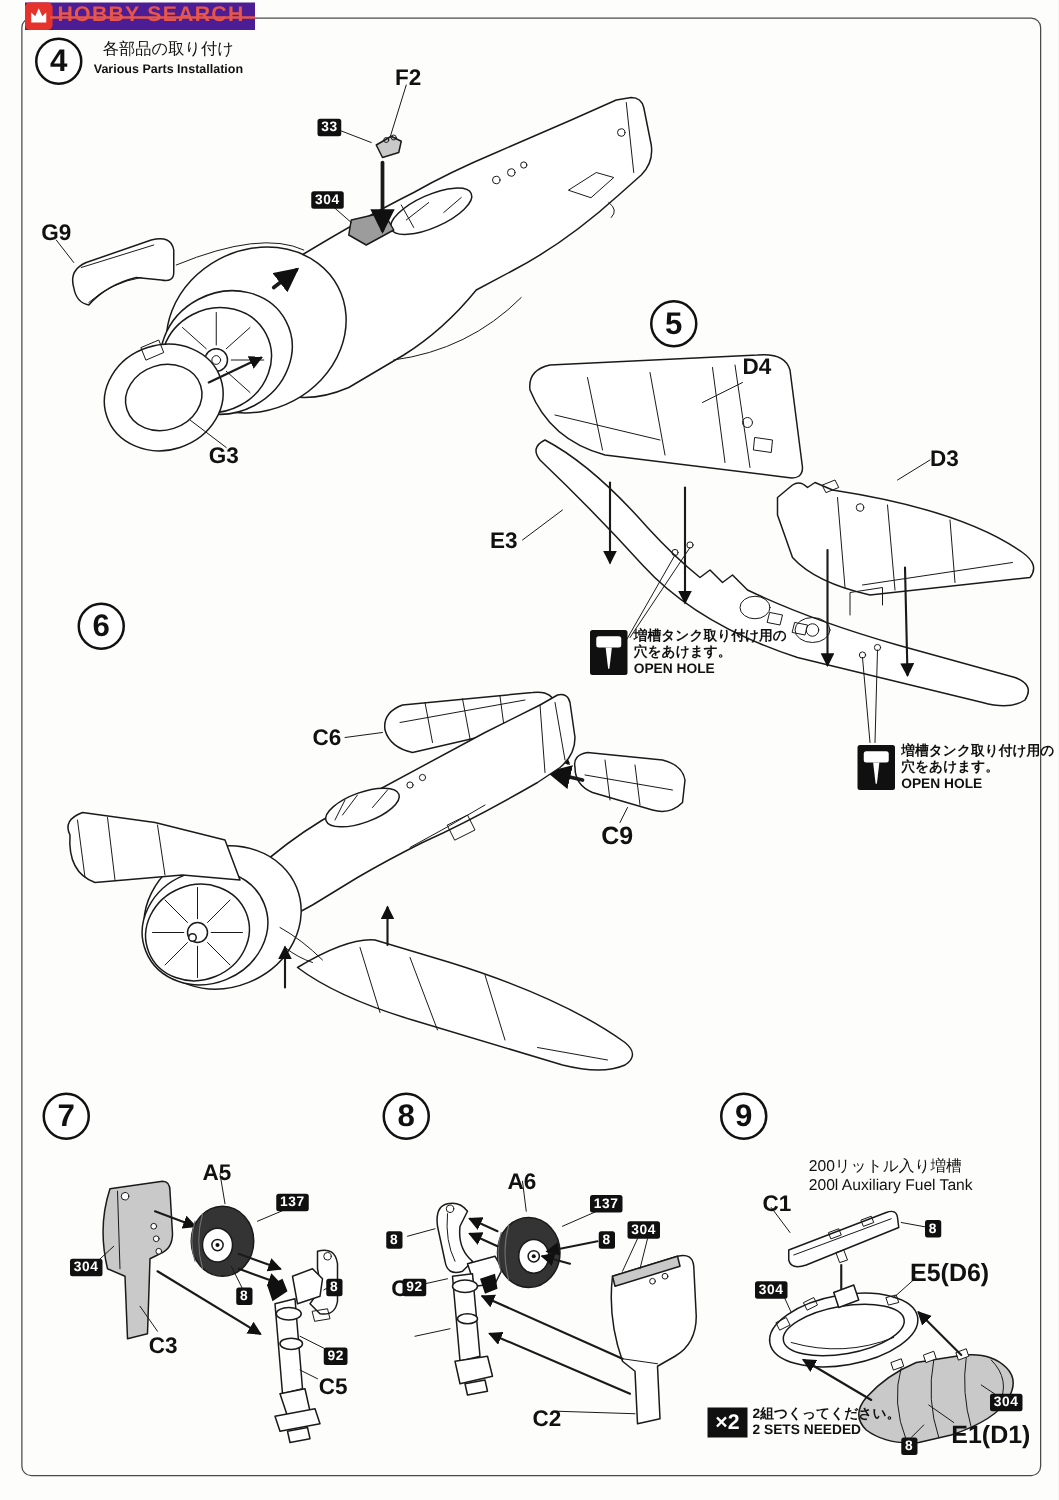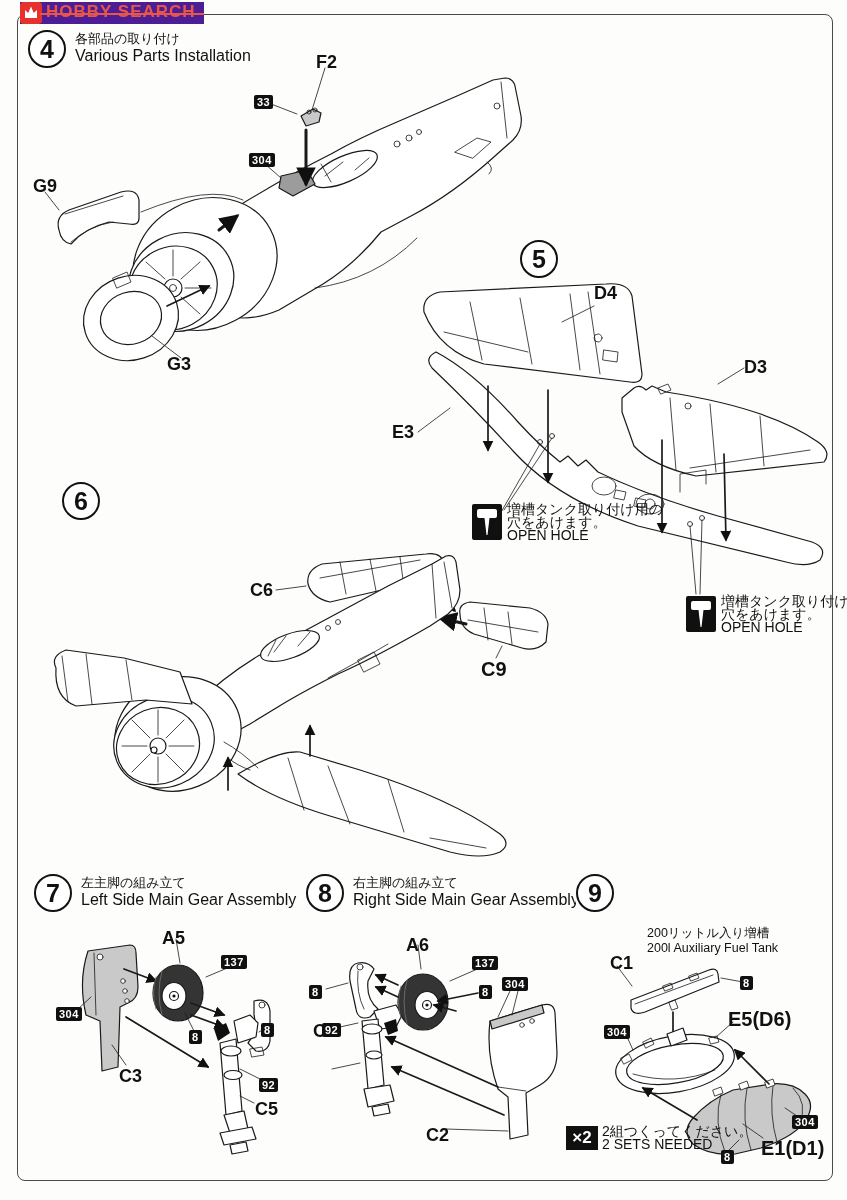--- a/index.html
+++ b/index.html
@@ -11,29 +11,29 @@
   .logo{position:absolute;left:20px;top:2px;display:flex;align-items:flex-start;gap:4px;
         background:#4c1d95;padding-right:8px;z-index:6;}
   .logo-icon{width:22px;height:22px;background:#e5322d;border-radius:4px;flex:0 0 auto;}
   .logo-text{position:relative;font-size:17px;font-weight:bold;letter-spacing:1px;color:#e8564a;}
   .logo-strike{position:absolute;left:-6px;right:-8px;top:54%;height:2px;background:#e8564a;}
   
   .step{position:absolute;display:flex;align-items:flex-start;gap:9px;background:#fdfdfc;z-index:4;}
   .step-circle{width:34px;height:34px;border:2.4px solid #111;border-radius:50%;background:#fff;
                display:flex;align-items:center;justify-content:center;
                font-size:25px;font-weight:bold;line-height:1;}
-  .step-jp{font-size:13px;line-height:17px;white-space:nowrap;}
-  .step-en{font-size:16px;font-weight:normal;line-height:18px;white-space:nowrap;}
+  .step-jp{font-size:13px;line-height:17px;white-space:nowrap;text-align:center;}
+  .step-en{font-size:10px;font-weight:bold;line-height:18px;white-space:nowrap;}
   
   .plabel{position:absolute;font-weight:bold;font-size:18px;line-height:18px;white-space:nowrap;z-index:5;}
   .plabel.big{font-size:20px;}
   .chip{position:absolute;background:#101010;color:#fff;font-weight:bold;font-size:11px;
         line-height:14px;padding:0 3px;border-radius:2px;letter-spacing:.5px;z-index:5;}
   .note{position:absolute;font-size:12.5px;line-height:15px;white-space:nowrap;z-index:5;}
-  .note-s{position:absolute;font-size:14px;line-height:13px;white-space:nowrap;z-index:5;}
+  .note-s{position:absolute;font-size:11px;line-height:13px;white-space:nowrap;z-index:5;font-weight:bold;}
   .hole-box{position:absolute;width:30px;height:36px;background:#101010;border-radius:2px;z-index:5;}
   .x2-box{position:absolute;width:32px;height:24px;background:#101010;color:#fff;z-index:5;
           display:flex;align-items:center;justify-content:center;font-size:17px;font-weight:bold;}
   
   svg.d{position:absolute;overflow:visible;}
   .d path,.d line,.d ellipse,.d circle,.d polyline,.d rect{
       stroke:#1a1a1a;stroke-width:1.2;fill:none;stroke-linejoin:round;stroke-linecap:round;}
   .d .fw{fill:#fff;}
   .d .fg{fill:#c9c9c9;}
   .d .fg2{fill:#9c9c9c;}
@@ -80,31 +80,23 @@
   <div class="step" style="left:520px;top:240px">
     <div class="step-circle">5</div>
   </div>
   <div class="step" style="left:62px;top:482px">
     <div class="step-circle">6</div>
     <div>
       </div>
   </div>
   <div class="step" style="left:34px;top:874px">
     <div class="step-circle">7</div>
-    <div>
-        <div class="step-jp">左主脚の組み立て</div>
-         <div class="step-en">Left Side Main Gear Assembly</div>
-      </div>
   </div>
   <div class="step" style="left:306px;top:874px">
     <div class="step-circle">8</div>
-    <div>
-        <div class="step-jp">右主脚の組み立て</div>
-         <div class="step-en">Right Side Main Gear Assembly</div>
-      </div>
   </div>
   <div class="step" style="left:576px;top:874px">
     <div class="step-circle">9</div>
   </div>
 
   <svg class="d" style="left:25px;top:66px" width="545" height="332" viewBox="0 0 545 332">
     <path class="fw" d="M215 139 Q266 108 306 88 Q334 72 372 56 L432 30 L468 14 L480 12 Q488 12 490 20 L496 50 Q498 64 488 74 L470 90 Q428 128 386 150 L356 166 Q330 198 298 218 L254 244 Q226 256 202 250 L160 216 Q182 170 215 139 Z"></path>
     <path class="thin" d="M476 16 L482 72"></path>
     <circle class="thin" cx="472" cy="40" r="3"></circle>
     <path class="fw thin" d="M430 86 L452 72 L466 76 L448 92 Z"></path>

